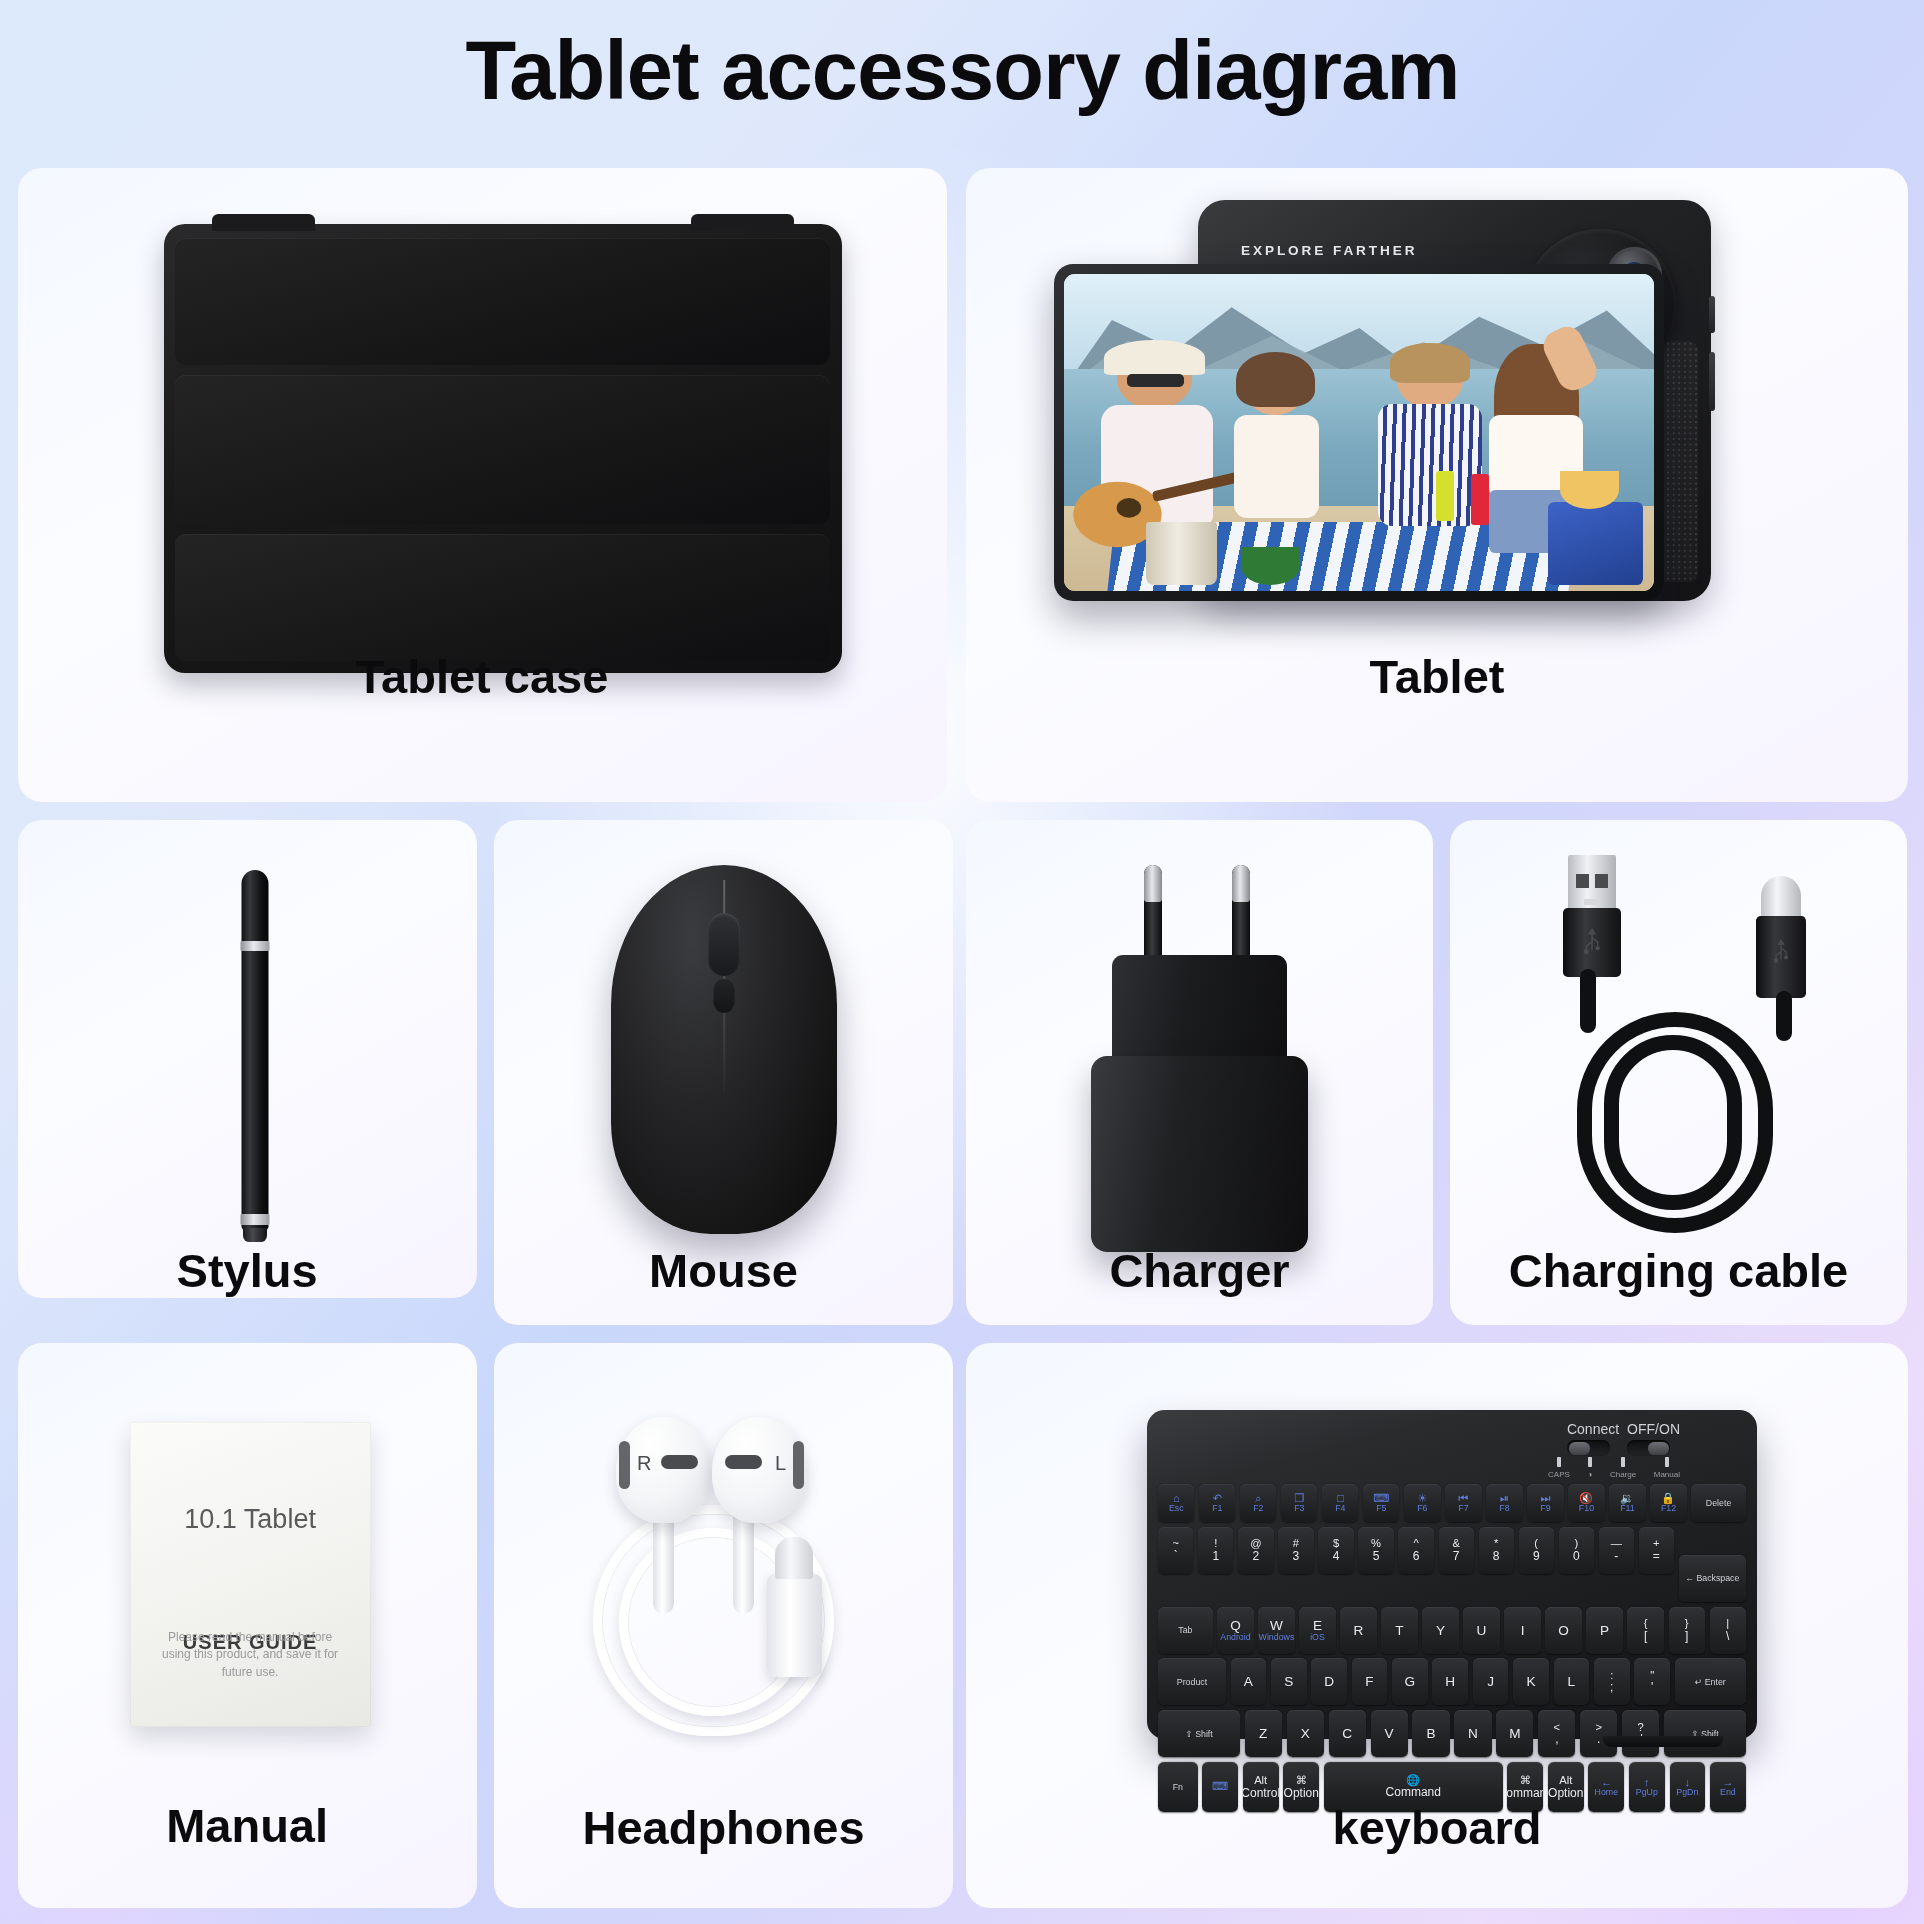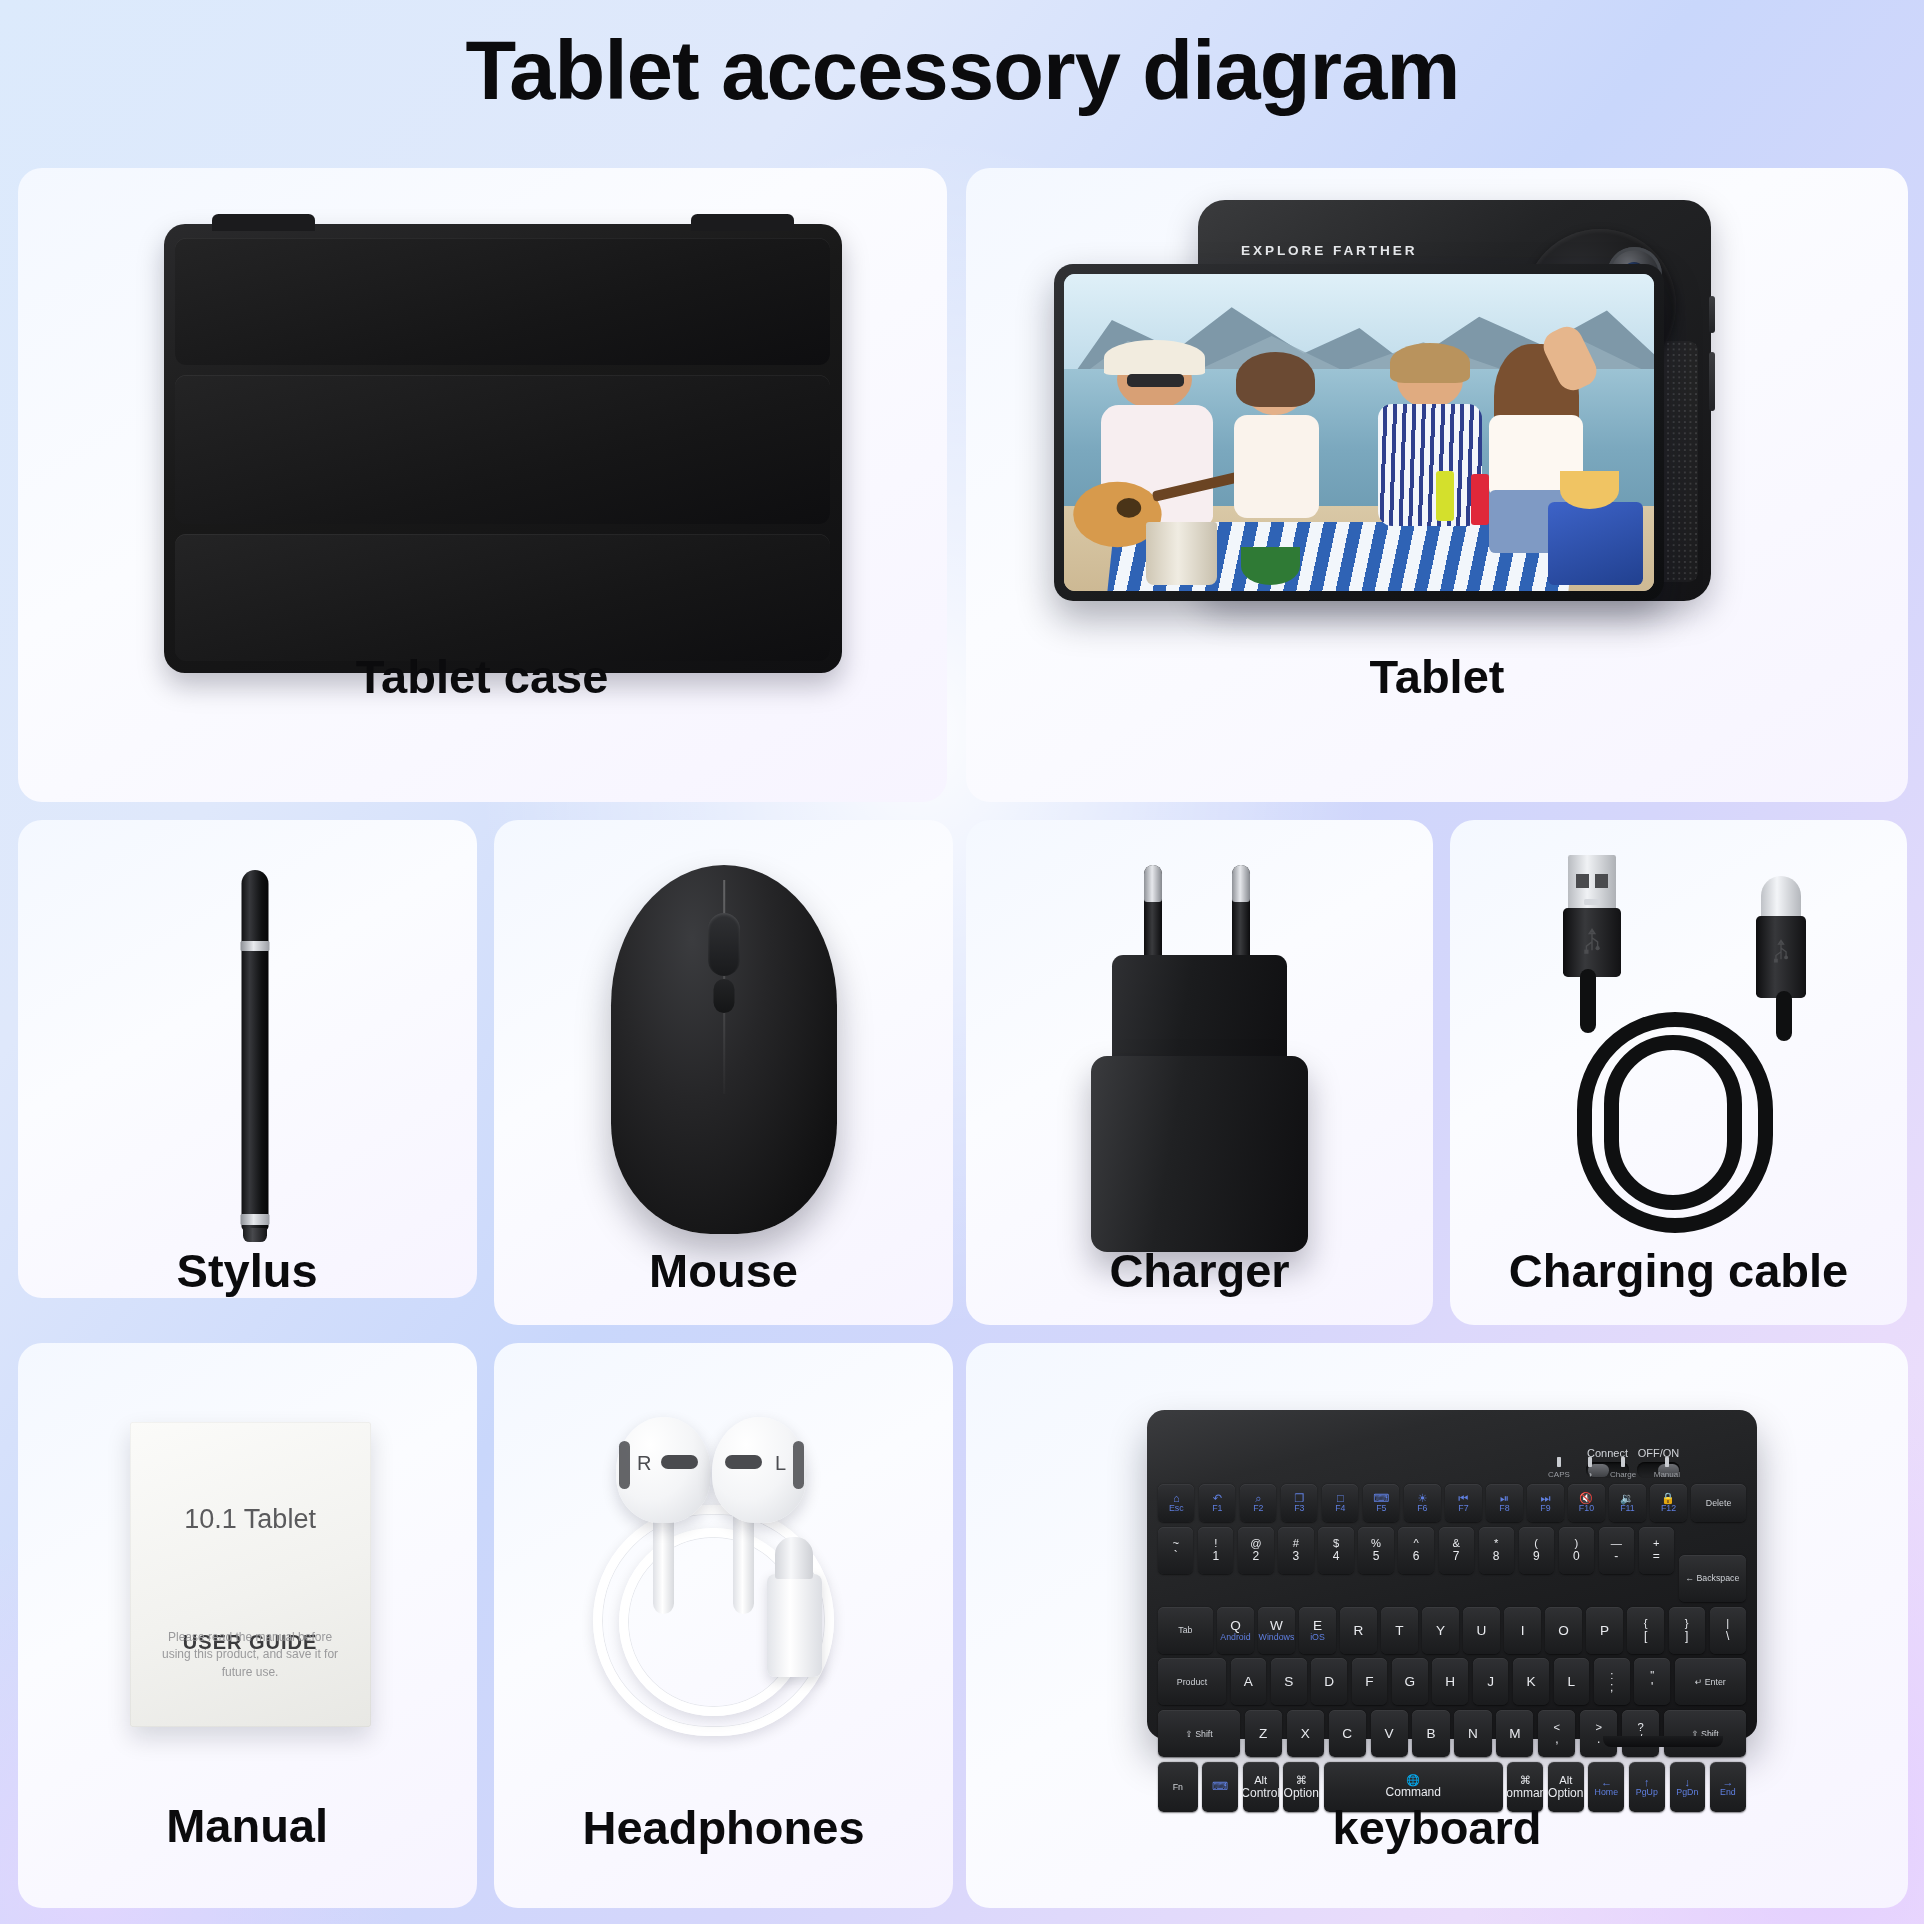--- a/index.html
+++ b/index.html
@@ -303,21 +303,21 @@
   .kb-shell {
     position: absolute; left: 0; top: 0; width: 100%; height: 100%;
     border-radius: 17.6px;
     background: linear-gradient(165deg, #3b3c3f 0%, #2a2b2d 18%, #1e1f21 55%, #141416 100%);
     box-shadow: 0 21px 38px rgba(10,12,30,0.3);
     padding: 11.2px;
   }
   .kb-top { position: absolute; left: 0; top: 0; width: 100%; height: 69px; }
   .kb-sw-group { position: absolute; right: 77px; top: 11.2px; display: flex; gap: 8px; }
   .kb-sw { text-align: center; }
-  .kb-sw-lbl { font-size: 11px; color: #cfd2d7; margin-bottom: 3.2px; margin-top: 26px; }
+  .kb-sw-lbl { font-size: 14px; color: #cfd2d7; margin-bottom: 3.2px; }
   .kb-sw-track {
     width: 43px; height: 16px; border-radius: 8px;
     background: linear-gradient(180deg, #0e0f10, #232426);
     position: relative; box-shadow: inset 0 0.8px 1.6px rgba(0,0,0,0.8);
   }
   .kb-sw-knob {
     position: absolute; top: 1.6px; left: 1.6px; width: 21px; height: 13px;
     border-radius: 6.4px; background: linear-gradient(180deg, #6e7075, #3e4044);
   }
   .kb-leds { position: absolute; right: 77px; top: 47px; display: flex; gap: 17.6px; align-items: center; }

